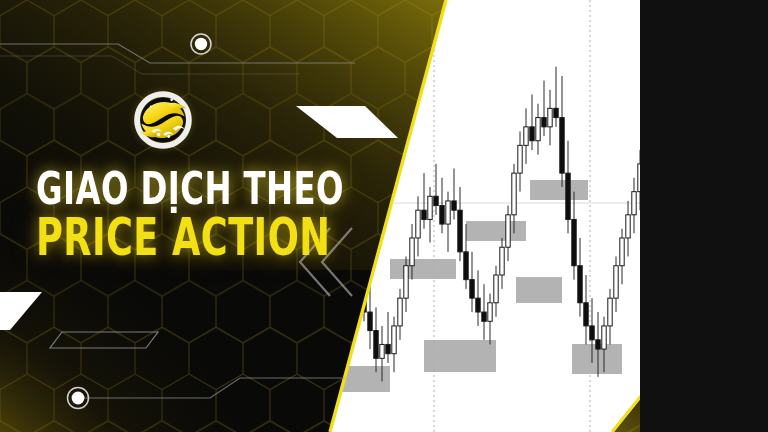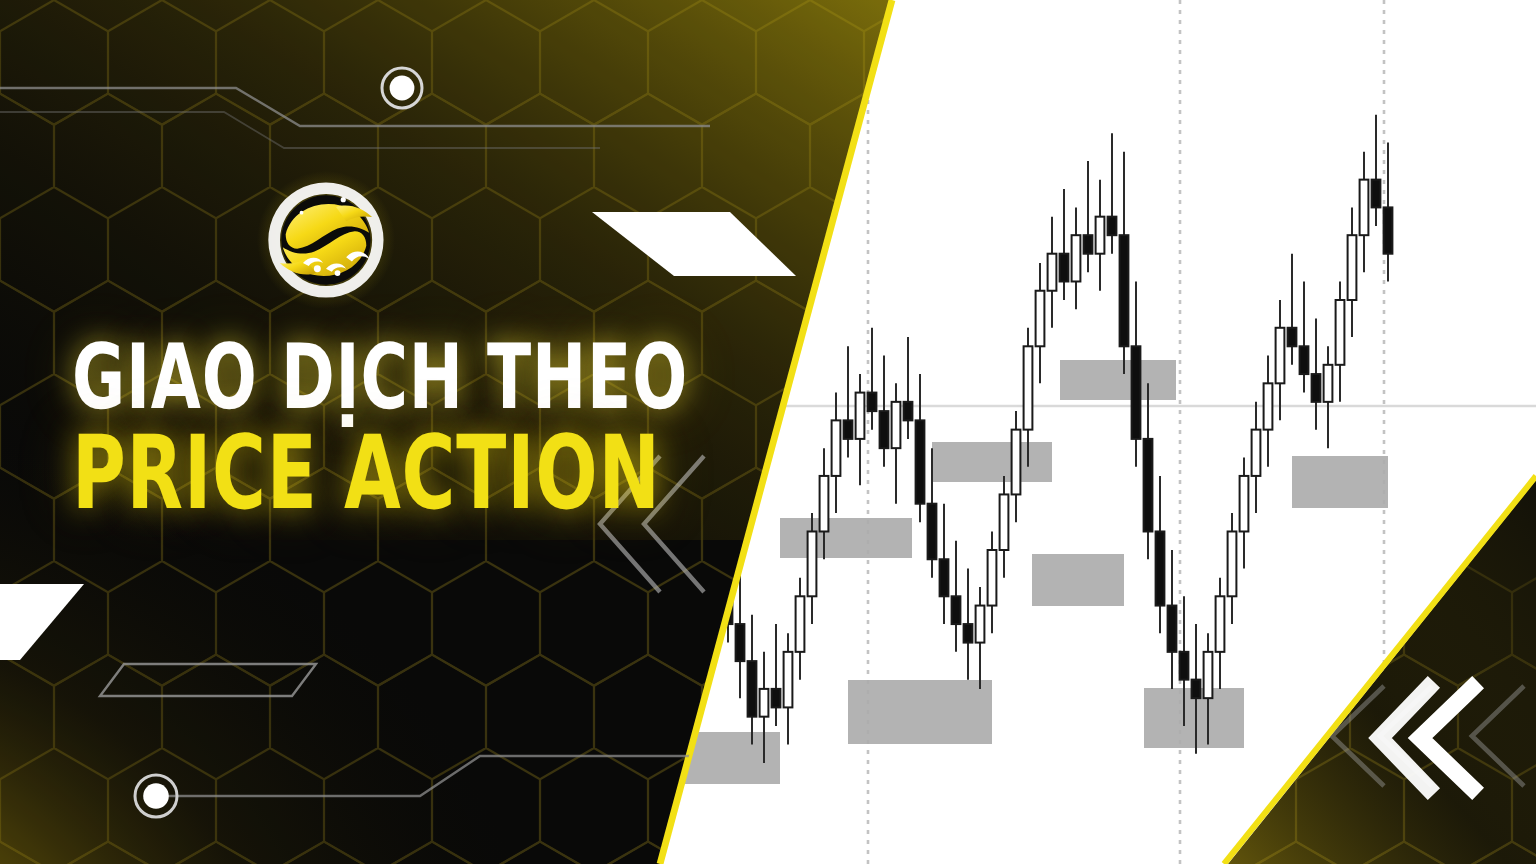--- a/index.html
+++ b/index.html
@@ -2,21 +2,21 @@
 <html><head>
 <meta charset="utf-8">
 <style>
   * { margin:0; padding:0; box-sizing:border-box; }
   html,body { background:#101010; }
   body {
     font-family:"Liberation Sans", sans-serif;
     width:768px; height:432px; overflow:hidden;
   }
   #stage {
-    position:relative; width:768px; height:432px; overflow:hidden;
+    position:relative; width:640px; height:432px; overflow:hidden;
     background:#b91c1c;
   }
   .layer { position:absolute; inset:0; }
   svg.layer { display:block; }
 
   
   #headline {
     position:absolute; left:36px; top:168px; width:300px;
     z-index:40; pointer-events:none;
   }

